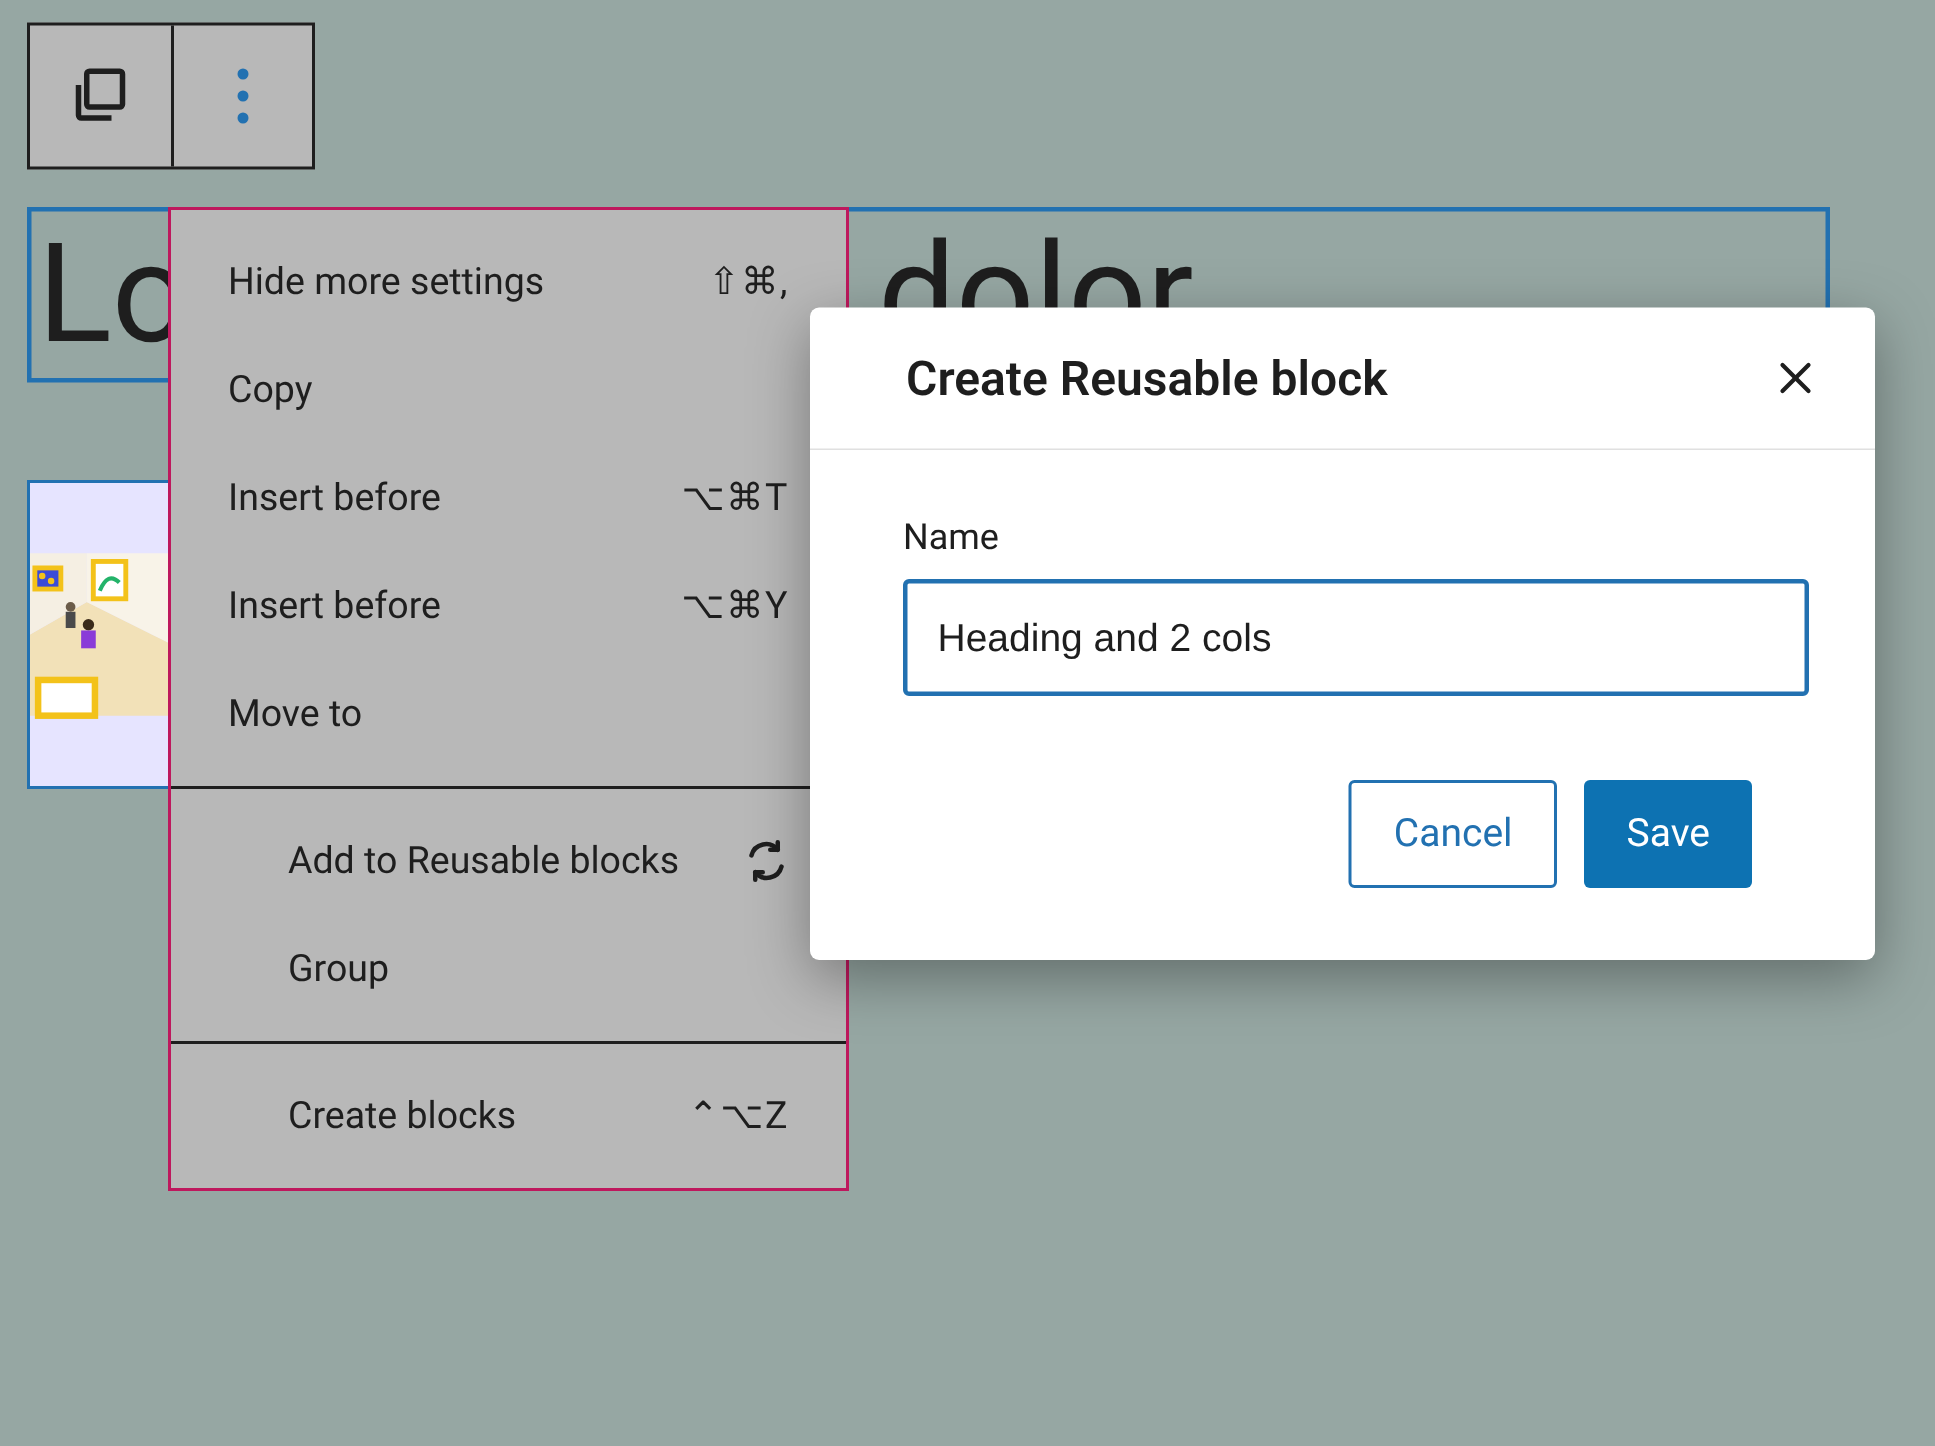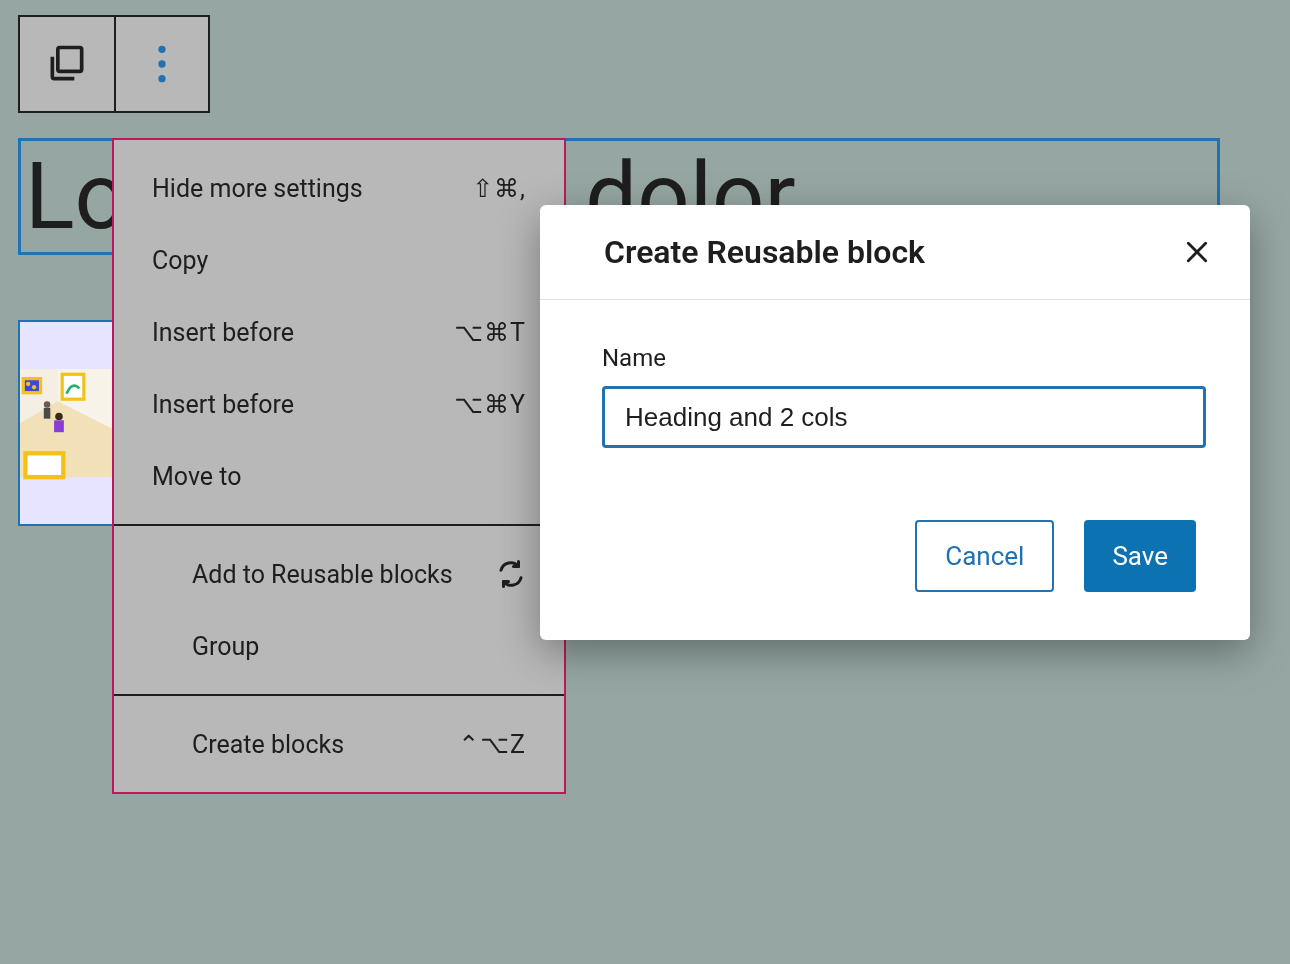--- a/index.html
+++ b/index.html
@@ -147,34 +147,34 @@
     flex: 1;
   }
   .field-label {
     font-size: 24px;
     color: #1e1e1e;
     margin-bottom: 14px;
     display:block;
   }
   .text-input {
     width: 100%;
-    height: 62px;
+    height: 78px;
     border: 3px solid #2271b1;
     border-radius: 4px;
     padding: 0 20px;
     font-size: 26px;
     color: #1e1e1e;
     outline: none;
     background: #fff;
   }
   .modal-footer {
     display: flex;
     justify-content: flex-end;
-    gap: 30px;
-    padding: 0 54px 48px 62px;
+    gap: 18px;
+    padding: 0 82px 48px 62px;
   }
   .btn {
     height: 72px;
     min-width: 100px;
     padding: 0 28px;
     font-size: 26px;
     font-weight: 400;
     border-radius: 4px;
     cursor: pointer;
     display:flex;

